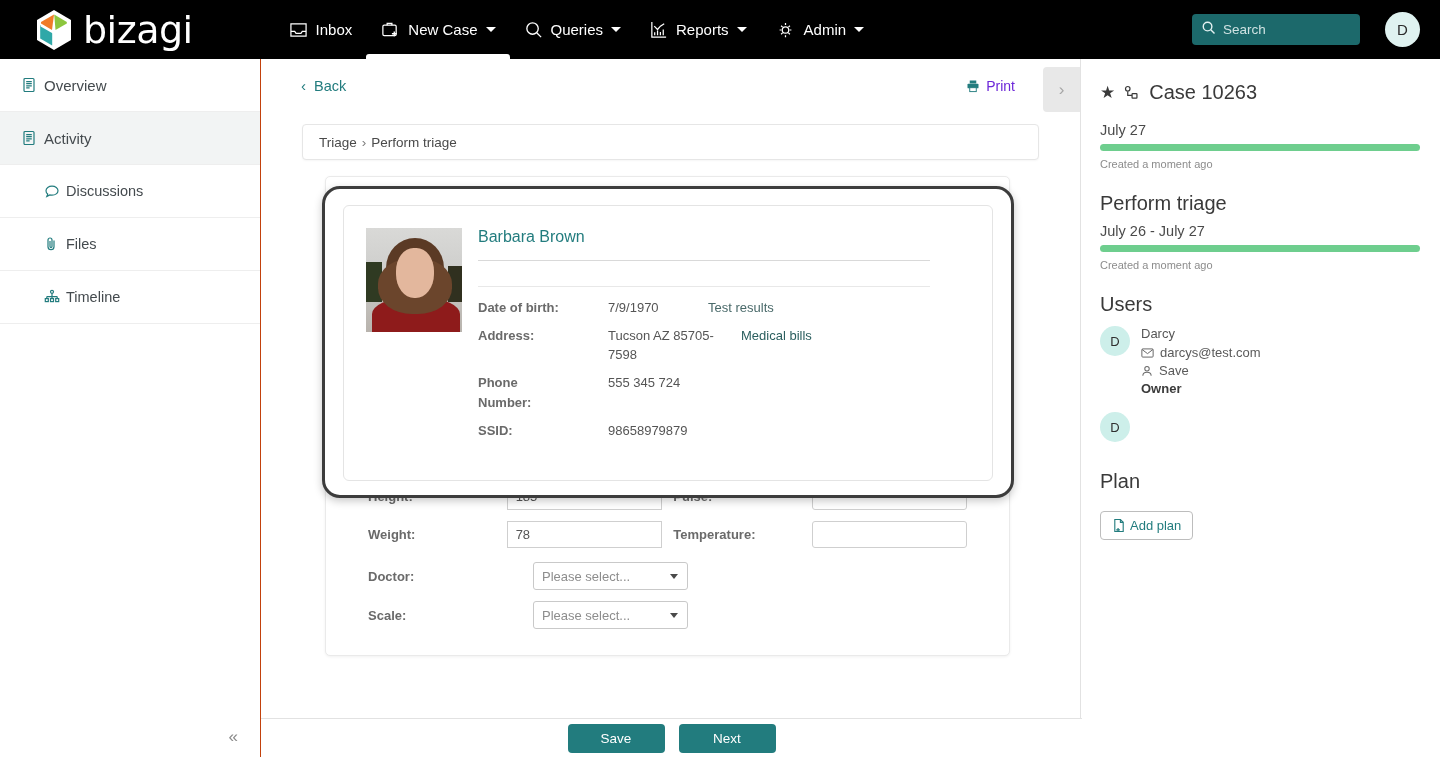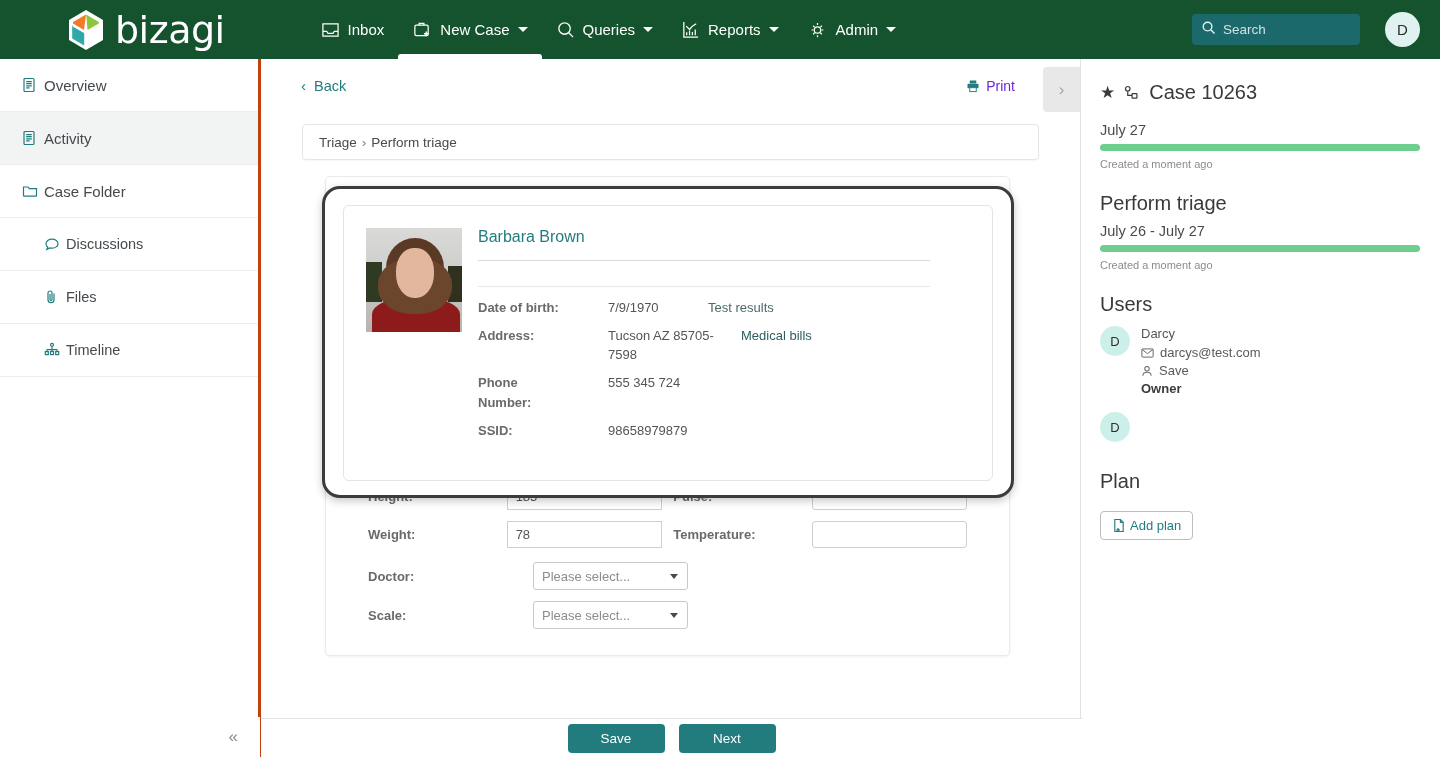--- a/index.html
+++ b/index.html
@@ -5,21 +5,21 @@
   * { box-sizing: border-box; margin: 0; padding: 0; }
   html, body {
     width: 1440px; height: 757px;
     font-family: "Liberation Sans", sans-serif;
     background: #ffffff; overflow: hidden;
   }
 
   
   #topnav {
     position: absolute; left: 0; top: 0; width: 1440px; height: 59px;
-    background: #14532d; display: flex; align-items: center; padding-left: 32px;
+    background: #000000; display: flex; align-items: center;
   }
   #logo-wrap { display: flex; align-items: center; margin-left: 35px; }
   .logo-text {
     color: #ffffff; font-size: 38px; letter-spacing: -0.5px;
     font-weight: 400; margin-left: 10px; line-height: 1;
     font-family: "DejaVu Sans", sans-serif;
   }
   #navitems { display: flex; align-items: center; margin-left: 82px; height: 59px; }
   .navitem {
     display: flex; align-items: center; height: 59px; position: relative;
@@ -50,21 +50,21 @@
   #avatar-top {
     position: absolute; right: 20px; top: 12px;
     width: 35px; height: 35px; border-radius: 50%;
     background: #dff2f0; color: #2b2b2b; font-size: 15px;
     display: flex; align-items: center; justify-content: center;
   }
 
   
   #sidebar {
     position: absolute; left: 0; top: 59px; width: 261px; height: 698px;
-    background: #ffffff; border-right: 3px solid #c2410c;
+    background: #ffffff; border-right: 1px solid #c2410c;
   }
   .side-item {
     display: flex; align-items: center; height: 53px;
     padding-left: 22px; color: #444a4e; font-size: 15px; cursor: pointer;
     border-bottom: 1px solid #eeeeee;
   }
   .side-item.selected { background: #f2f4f4; }
   .side-item .s-ico { width: 22px; display: flex; align-items: center; color: #227c7e; }
   .side-item.sub { padding-left: 44px; font-size: 14.5px; }
   #sidebar-collapse {
@@ -354,28 +354,20 @@
     <span>Overview</span>
   </div>
   <div class="side-item selected">
     <span class="s-ico">
       <svg width="14" height="16" viewBox="0 0 14 16" fill="none" stroke="#227c7e" stroke-width="1.2">
         <rect x="2" y="1.5" width="10" height="13" rx="1"></rect>
         <path d="M4.2 4.6h5.6M4.2 6.7h5.6M4.2 8.8h5.6M4.2 10.9h3.4"></path>
       </svg>
     </span>
     <span>Activity</span>
-  </div>
-  <div class="side-item">
-    <span class="s-ico">
-      <svg width="16" height="14" viewBox="0 0 16 14" fill="none" stroke="#227c7e" stroke-width="1.2">
-        <path d="M1.5 11.5V3h4.6l1.2 1.6h7.2v6.9a.6.6 0 0 1-.6.6H2.1a.6.6 0 0 1-.6-.6z"></path>
-      </svg>
-    </span>
-    <span>Case Folder</span>
   </div>
   <div class="side-item sub">
     <span class="s-ico">
       <svg width="16" height="15" viewBox="0 0 16 15" fill="none" stroke="#227c7e" stroke-width="1.2">
         <path d="M8 2.2c3.4 0 6 2 6 4.5s-2.6 4.5-6 4.5c-.8 0-1.5-.1-2.2-.3l-3 1.5.9-2.3C2.6 9.3 2 8.1 2 6.7 2 4.2 4.6 2.2 8 2.2z"></path>
       </svg>
     </span>
     <span>Discussions</span>
   </div>
   <div class="side-item sub">

